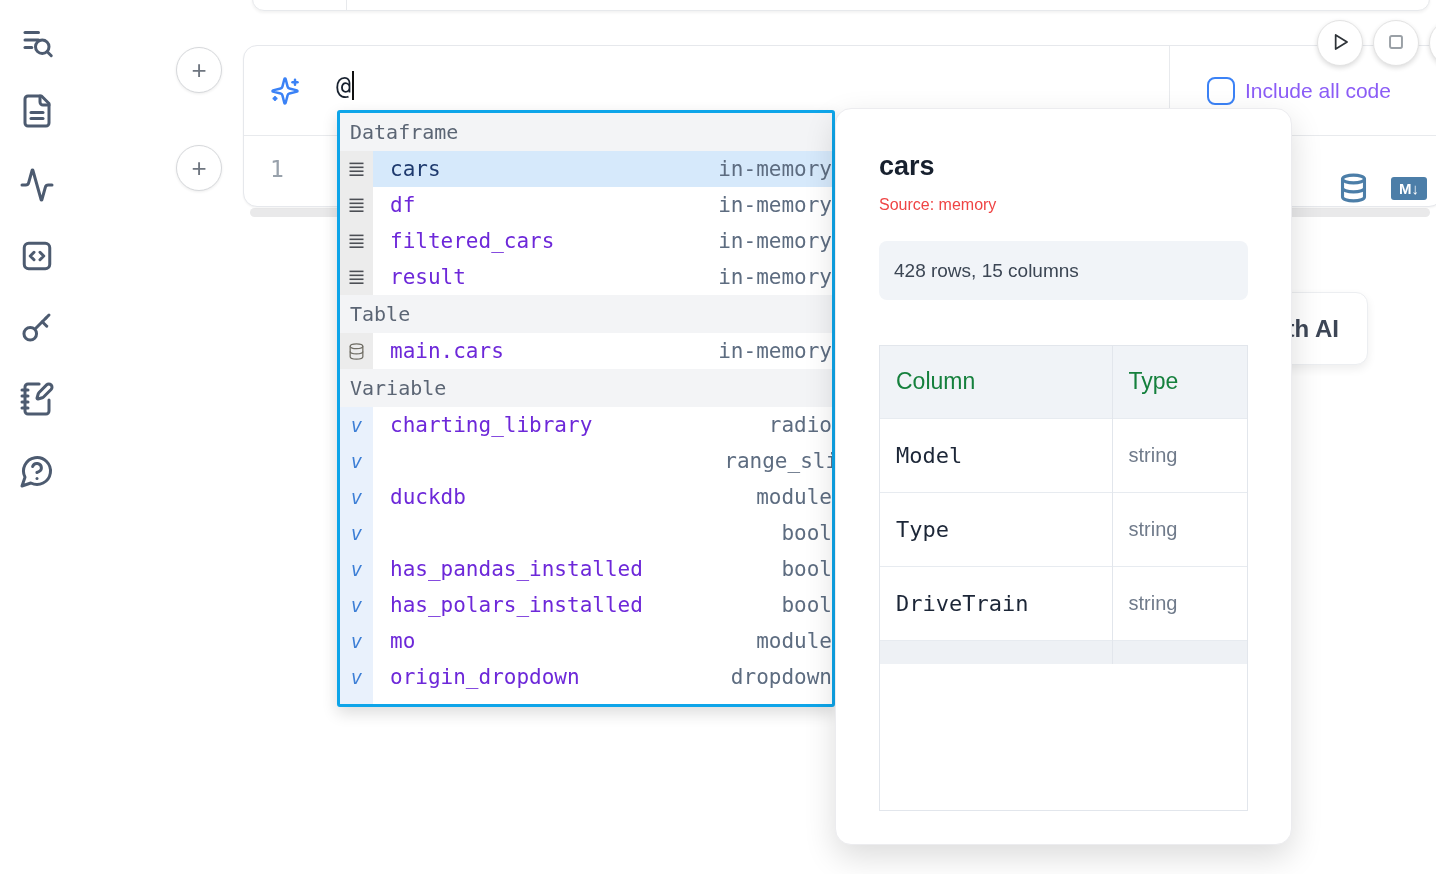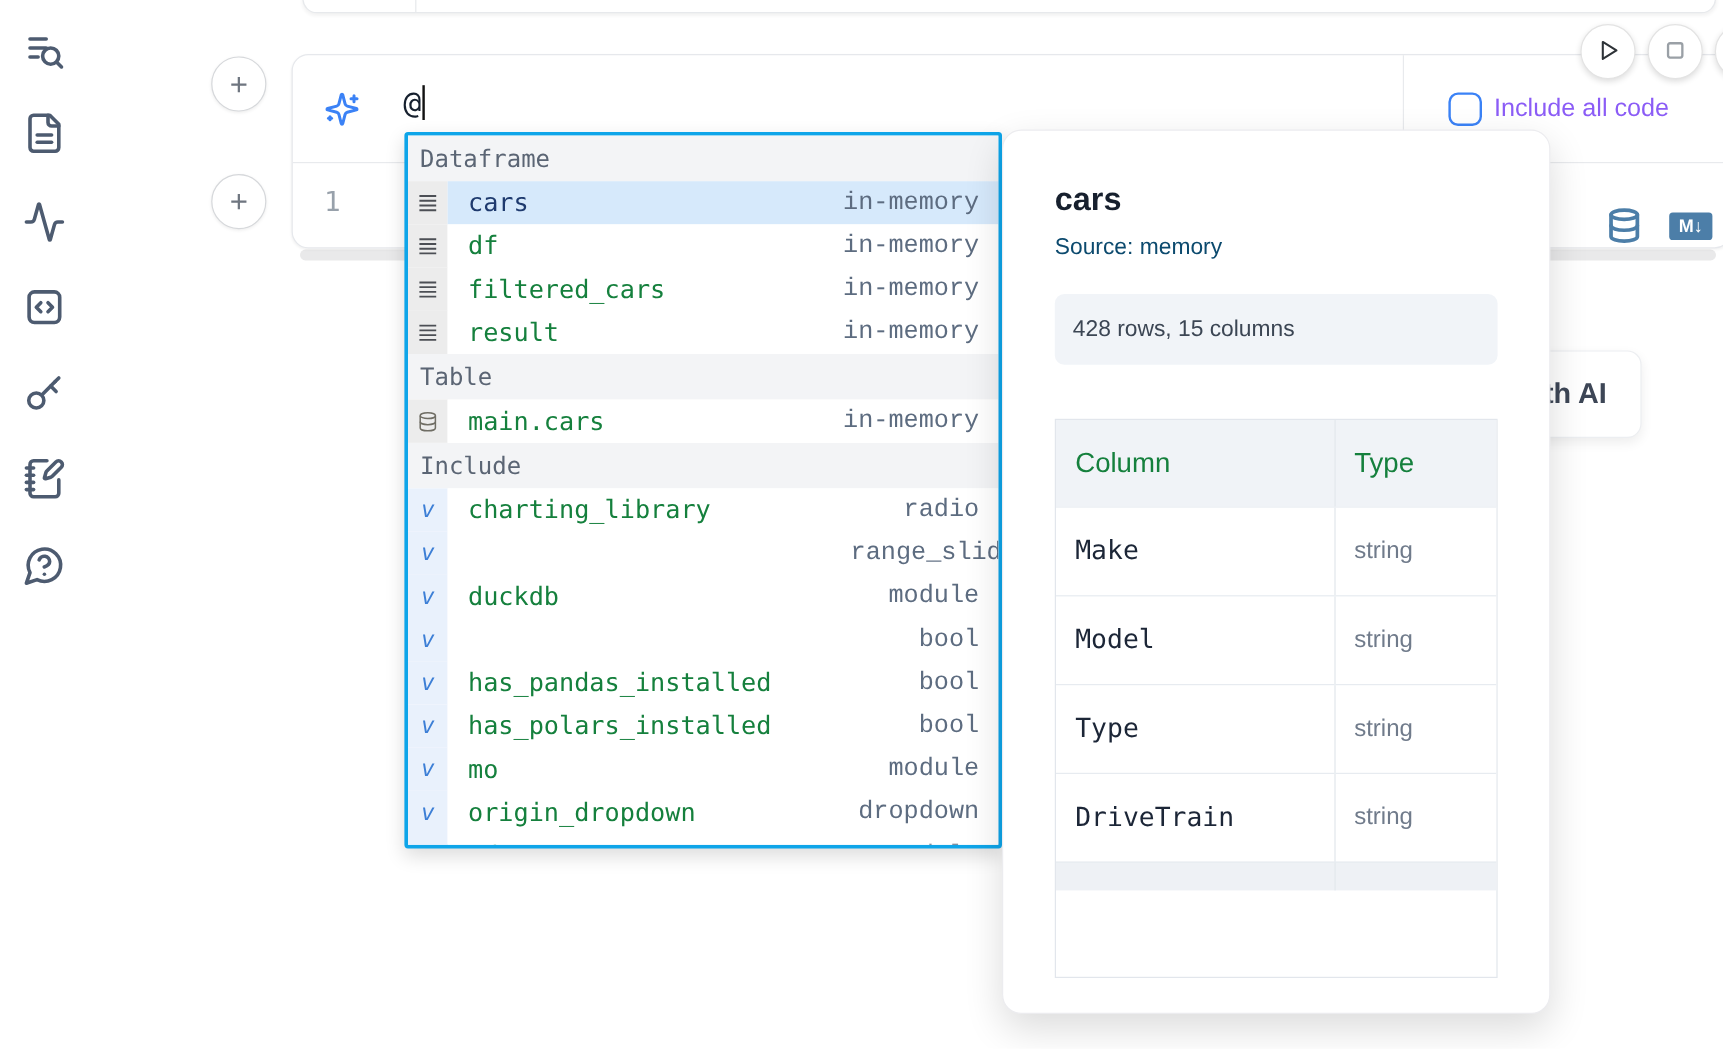--- a/index.html
+++ b/index.html
@@ -40,32 +40,32 @@
   .gen-ai { position:absolute; left:1090px; top:292px; width:278px; height:73px; background:#fff; border:1px solid #eceef1; border-radius:12px; box-shadow:0 4px 10px rgba(0,0,0,.07); display:flex; align-items:center; justify-content:flex-end; padding-right:28px; font-size:24px; font-weight:bold; color:#3d4656; z-index:2; cursor:pointer; }
 
   
   .dropdown { position:absolute; left:337px; top:110px; width:498px; height:597px; background:#fff; border:3px solid #0ea5e9; box-shadow:0 6px 16px rgba(0,0,0,.14); border-radius:3px; overflow:hidden; z-index:3; font-family:"DejaVu Sans Mono", monospace; }
   .ac-header { height:38px; background:#f3f4f6; color:#5b6574; font-size:20px; display:flex; align-items:center; padding-left:10px; }
   .ac-item { height:36px; display:flex; align-items:stretch; cursor:pointer; }
   .ac-gutter { width:33px; display:flex; align-items:center; justify-content:center; background:#ececec; flex:none; }
   .ac-gutter.var { background:#e9f1fc; }
   .ac-main { flex:1; display:flex; align-items:center; padding-left:17px; background:#fff; overflow:hidden; }
   .ac-item.selected .ac-main { background:#d6e9fb; }
-  .ac-name { font-size:21px; color:#15803d; white-space:nowrap; }
+  .ac-name { font-size:21px; color:#6d28d9; white-space:nowrap; }
   .ac-item.selected .ac-name { color:#1e3a6e; }
-  .ac-type { margin-left:auto; padding-right:16px; font-size:21px; color:#5d6c80; white-space:nowrap;font-family:Liberation Mono, monospace; }
+  .ac-type { margin-left:auto; padding-right:0; font-size:21px; color:#5d6c80; white-space:nowrap; }
   .ac-item.clip .ac-type { margin-right:-44px; }
   .rows-icon svg { width:21px; height:21px; stroke:#4c4f55; stroke-width:1.8; }
   .dbsmall-icon svg { width:19px; height:21px; stroke:#6f6d64; fill:none; stroke-width:1.6; }
   .v-icon { font-family:"DejaVu Sans Mono", monospace; font-style:italic; font-size:19px; color:#3d7fd6; }
 
   
   .popover { position:absolute; left:835px; top:108px; width:457px; height:737px; background:#fff; border:1px solid #ececef; border-radius:16px; box-shadow:0 12px 32px rgba(0,0,0,.14); z-index:5; padding:42px 43px 0 43px; }
   .pop-title { font-size:27px; font-weight:bold; color:#17202e; }
-  .pop-source { margin-top:14px; font-size:19px; color:#0c4a6e; }
+  .pop-source { margin-top:14px; font-size:16px; color:#ef4444; }
   .pop-shape { margin-top:27px; height:59px; background:#f1f4f8; border-radius:8px; display:flex; align-items:center; padding-left:15px; font-size:19px; color:#3c4654; }
   .pop-tablewrap { margin-top:45px; border:1px solid #e2e6ec; height:466px; overflow:hidden; }
   .pop-table { width:100%; border-collapse:collapse; table-layout:fixed; }
   .pop-table th { width:232px; height:72px; background:#f0f3f7; text-align:left; padding-left:16px; font-size:23px; font-weight:normal; color:#15803d; }
   .pop-table th + th, .pop-table td + td { border-left:1px solid #e2e6ec; width:auto; }
   .pop-table td { height:74px; border-top:1px solid #e7ebf0; padding-left:16px; background:#fff; }
   .col-name { font-family:"DejaVu Sans Mono", monospace; font-size:22px; color:#1c2637; }
   .col-type { font-size:20px; color:#707b8b; }
   .pop-table tr.partial td { height:24px; background:#eef1f5; }
 
@@ -263,21 +263,21 @@
             <path d="M4 5.5v13c0 1.66 3.6 3 8 3s8-1.34 8-3v-13"></path>
             <path d="M4 12c0 1.66 3.6 3 8 3s8-1.34 8-3"></path>
           </svg>
         </span>
       <span class="ac-main">
           <span class="ac-name">main.cars</span>
           <span class="ac-type">in-memory</span>
         </span>
     </div>
 
-    <div class="ac-header">Include</div>
+    <div class="ac-header">Variable</div>
 
     <div class="ac-item">
       <span class="ac-gutter var">
           <span class="v-icon">v</span>
         </span>
       <span class="ac-main">
           <span class="ac-name">charting_library</span>
           <span class="ac-type">radio</span>
         </span>
     </div>
@@ -359,24 +359,20 @@
     <div class="pop-shape">428 rows, 15 columns</div>
     <div class="pop-tablewrap">
       <table class="pop-table">
         <thead>
           <tr>
             <th>Column</th>
             <th>Type</th>
           </tr>
         </thead>
         <tbody>
-          <tr>
-            <td class="col-name">Make</td>
-            <td class="col-type">string</td>
-          </tr>
           <tr>
             <td class="col-name">Model</td>
             <td class="col-type">string</td>
           </tr>
           <tr>
             <td class="col-name">Type</td>
             <td class="col-type">string</td>
           </tr>
           <tr>
             <td class="col-name">DriveTrain</td>

